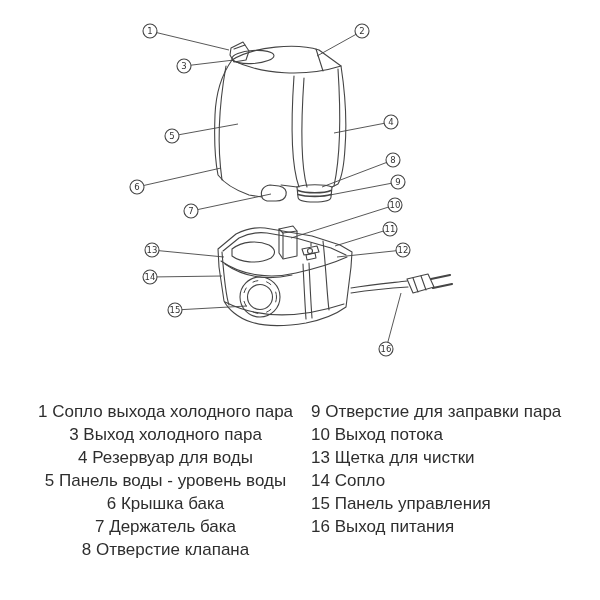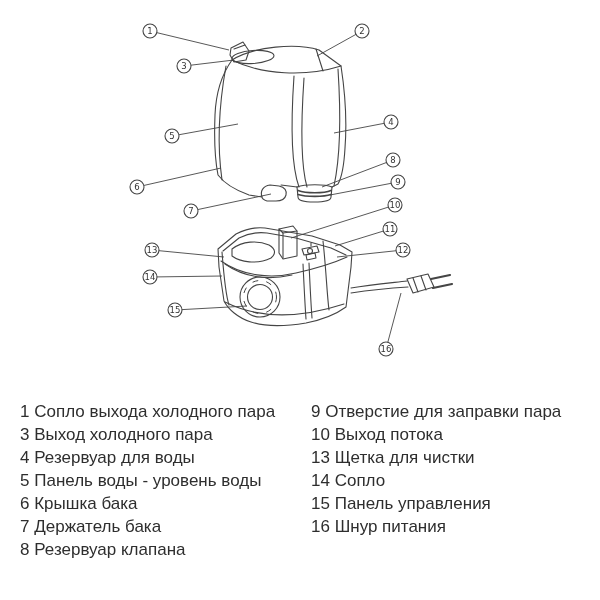--- a/index.html
+++ b/index.html
@@ -19,21 +19,21 @@
   #callouts line{stroke:var(--line,#454545);stroke-width:0.9;}
   #callouts circle{fill:#ffffff;stroke:var(--line,#454545);stroke-width:1.1;}
   #callouts text{
     font-family:"DejaVu Sans",sans-serif;font-size:8.5px;
     text-anchor:middle;fill:#333333;
   }
   .legend{
     position:absolute;left:20px;top:400px;width:572px;display:flex;
     color:var(--text,#2e2e2e);font-size:17px;line-height:23px;
   }
-  .legend .col-left{width:291px;flex:0 0 291px;}
+  .legend .col-left{width:291px;flex:0 0 291px;text-align:center;}
   .legend .col-right{flex:1;}
   .legend-item{white-space:nowrap;}
 </style>
 </head>
 <body style="--line: #454545; --text: #2e2e2e; --background: #ffffff;">
 
 <div class="page">
 
   <svg class="figure" width="600" height="396" viewBox="0 0 600 396" xmlns="http://www.w3.org/2000/svg">
 
@@ -167,25 +167,25 @@
   </svg>
 
   <div class="legend">
     <div class="col-left" id="col-0">
         <div class="legend-item"><span>1</span> <span>Сопло выхода холодного пара</span></div>
         <div class="legend-item"><span>3</span> <span>Выход холодного пара</span></div>
         <div class="legend-item"><span>4</span> <span>Резервуар для воды</span></div>
         <div class="legend-item"><span>5</span> <span>Панель воды - уровень воды</span></div>
         <div class="legend-item"><span>6</span> <span>Крышка бака</span></div>
         <div class="legend-item"><span>7</span> <span>Держатель бака</span></div>
-        <div class="legend-item"><span>8</span> <span>Резервуар клапана</span></div>
+        <div class="legend-item"><span>8</span> <span>Отверстие клапана</span></div>
       </div>
     <div class="col-right" id="col-1">
         <div class="legend-item"><span>9</span> <span>Отверстие для заправки пара</span></div>
         <div class="legend-item"><span>10</span> <span>Выход потока</span></div>
         <div class="legend-item"><span>13</span> <span>Щетка для чистки</span></div>
         <div class="legend-item"><span>14</span> <span>Сопло</span></div>
         <div class="legend-item"><span>15</span> <span>Панель управления</span></div>
-        <div class="legend-item"><span>16</span> <span>Шнур питания</span></div>
+        <div class="legend-item"><span>16</span> <span>Выход питания</span></div>
       </div>
   </div>
 
 </div>
 
 </body></html>

